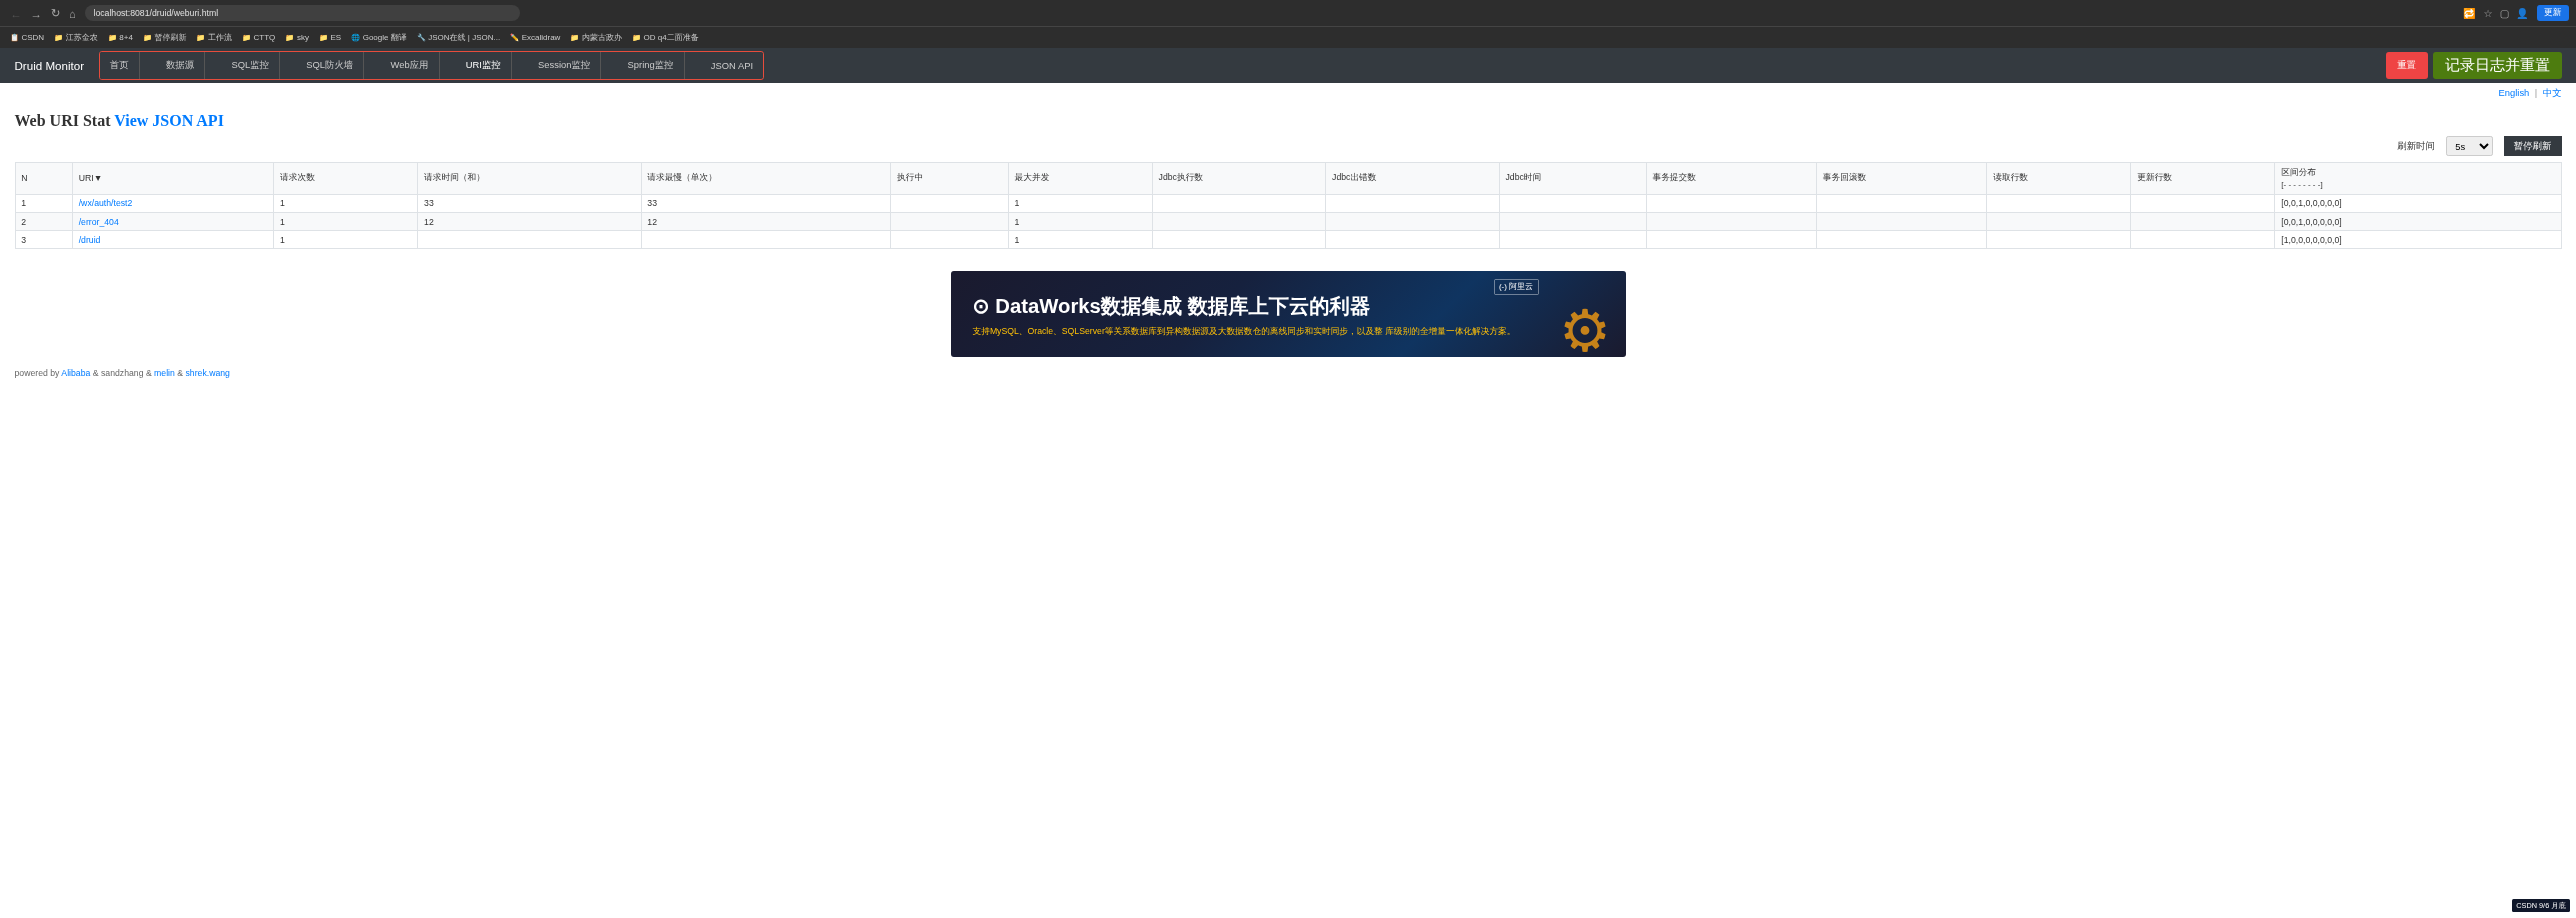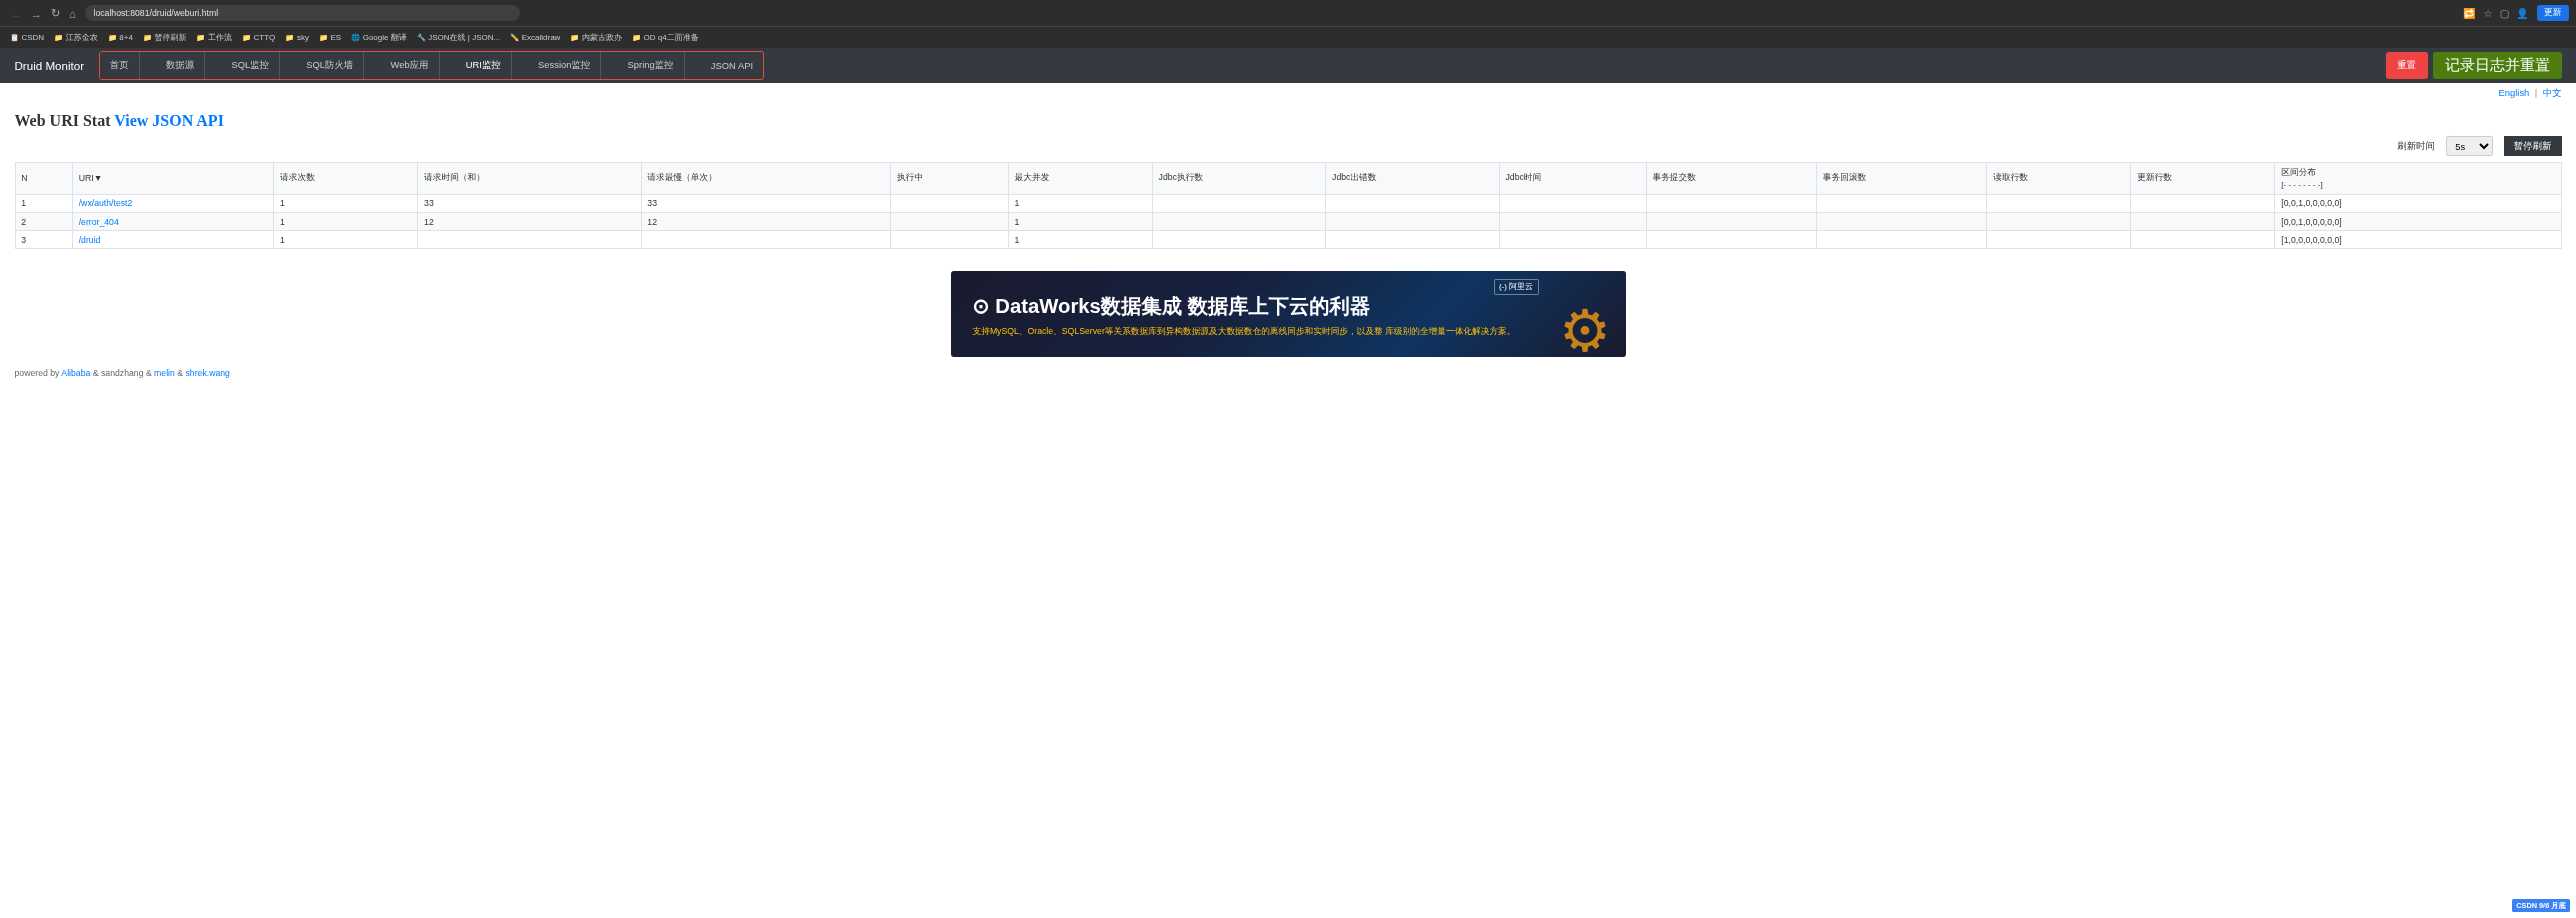--- a/index.html
+++ b/index.html
@@ -153,21 +153,21 @@
 
     
     .footer {
       margin-top: 10.2px; font-size: 8.7px; color: #666;
     }
     .footer a { color: #007bff; text-decoration: none; }
 
     
     .csdn-badge {
       position: fixed; bottom: 5.8px; right: 5.8px;
-      background: #3b82f6; color: white; font-size: 7.3px; padding: 1.5px 4.4px; border-radius: 1.5px; font-weight: bold;
+      background: #0f172a; color: white; font-size: 7.3px; padding: 1.5px 4.4px; border-radius: 1.5px;
     }
   </style>
 </head>
 <body>
 
 <div class="browser-chrome">
   <div class="browser-nav-buttons">
     <button class="browser-nav-btn disabled">←</button>
     <button class="browser-nav-btn">→</button>
     <button class="browser-nav-btn">↻</button>

